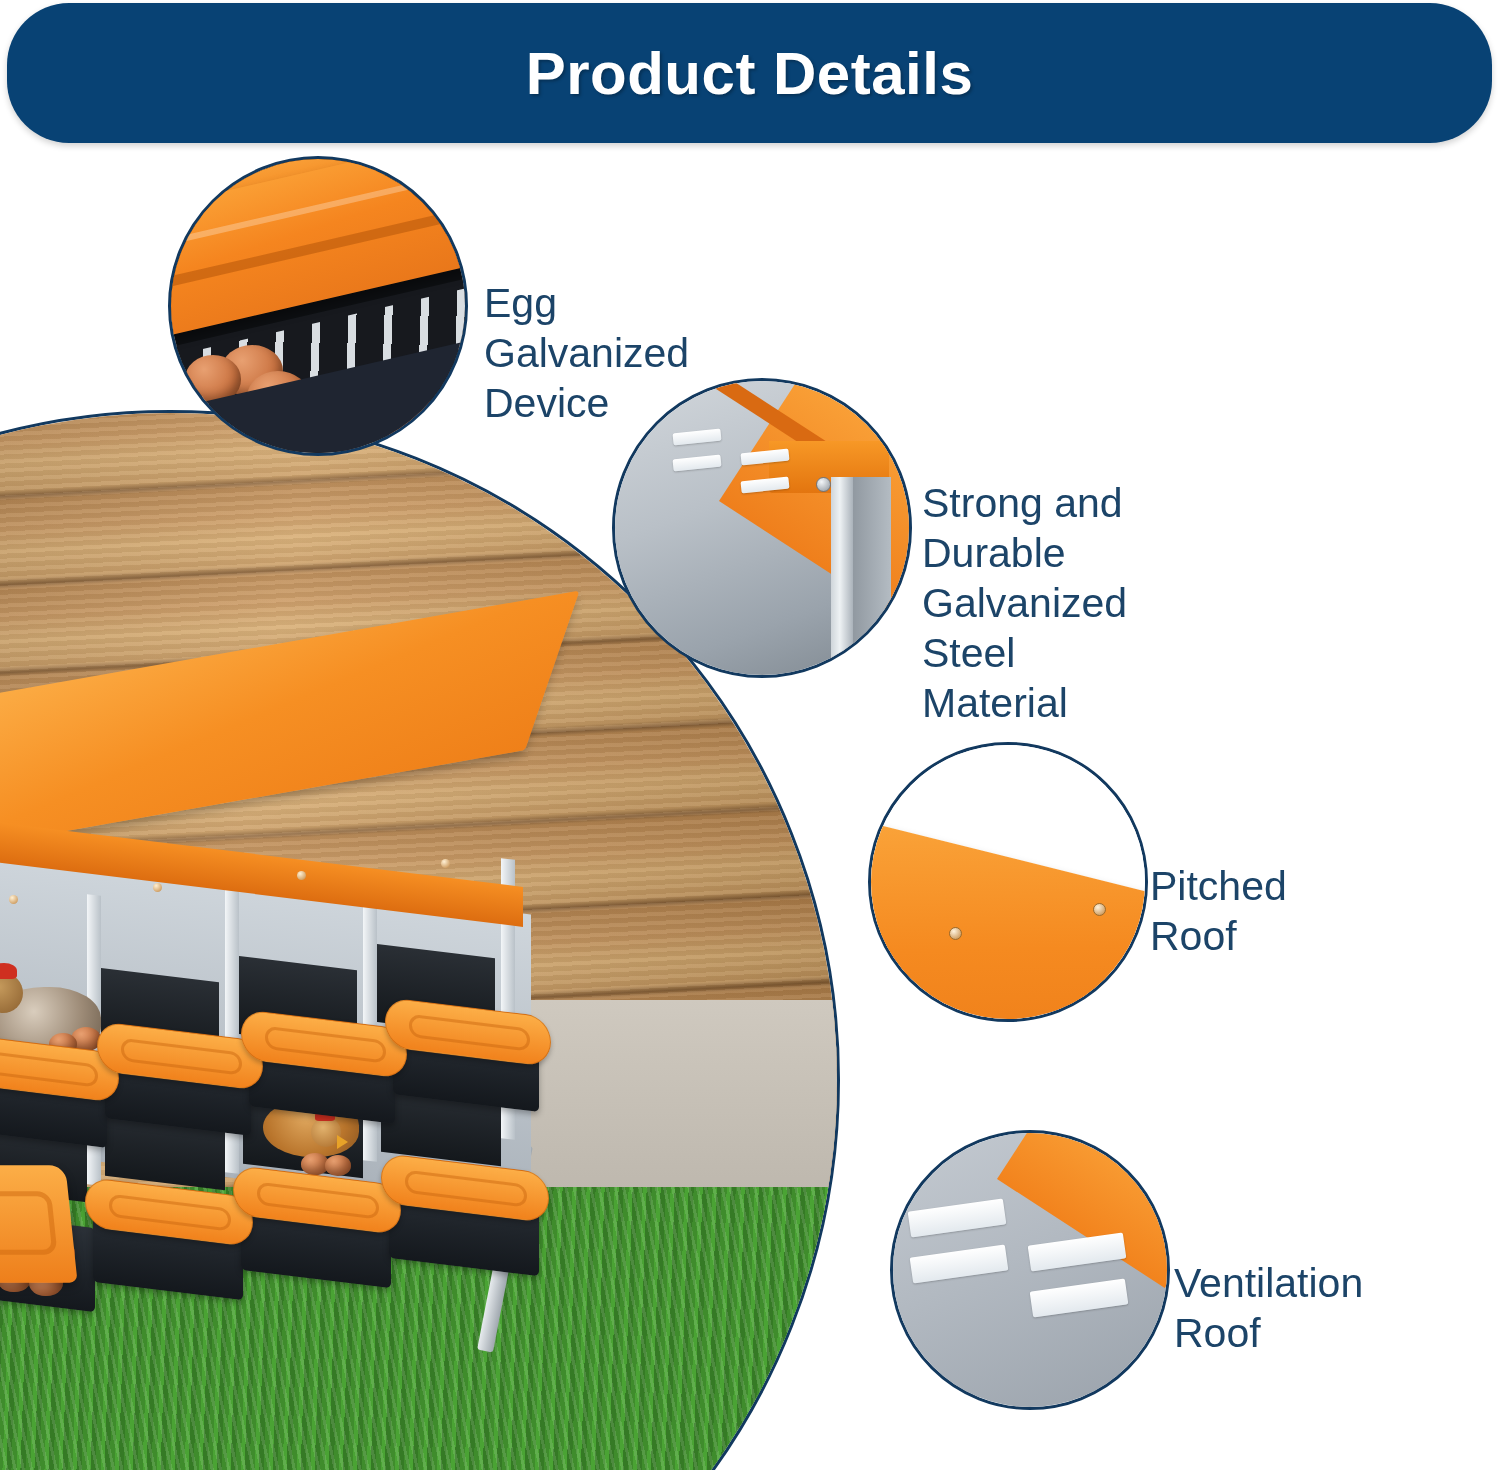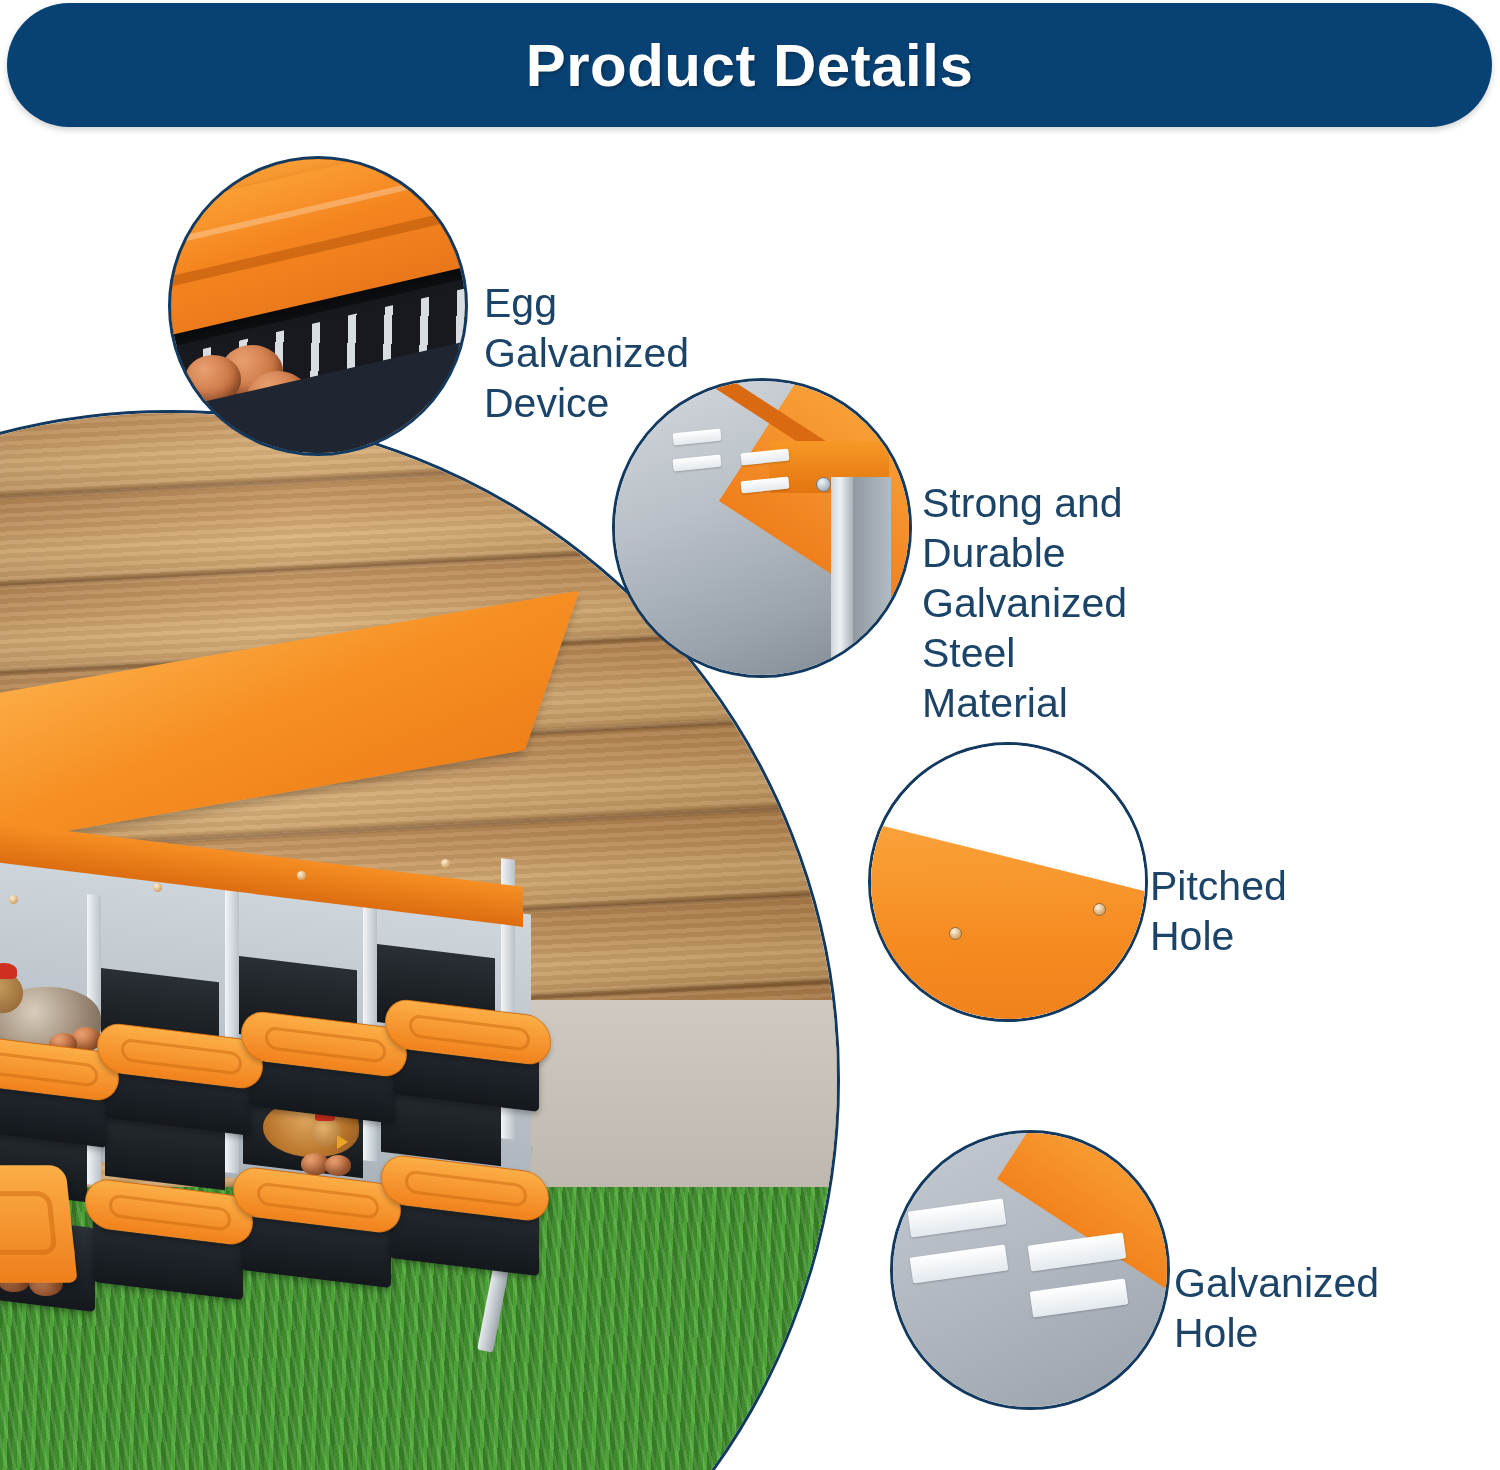--- a/index.html
+++ b/index.html
@@ -7,21 +7,21 @@
     width:1500px;height:1470px;
     background:#ffffff;
     font-family:"Liberation Sans", sans-serif;
     overflow:hidden;
     position:relative;
   }
   .stage{position:absolute;inset:0;width:1500px;height:1470px;overflow:hidden;}
 
   
   .banner{
-    position:absolute;left:7px;top:3px;width:1485px;height:124px;
+    position:absolute;left:7px;top:3px;width:1485px;height:140px;
     background:#084274;border-radius:62px;
     display:flex;align-items:center;justify-content:center;
     box-shadow:0 3px 6px rgba(0,0,0,.18);
   }
   .banner-title{
     color:#ffffff;font-size:60px;font-weight:bold;letter-spacing:.5px;
     text-shadow:2px 2px 3px rgba(0,0,0,.25);
     font-family:"Liberation Sans", sans-serif;
   }
 
@@ -421,28 +421,28 @@
       <div class="sky"></div>
       <div class="body"></div>
       <div class="pillar" style="left:68px;top:176px;"></div>
       <div class="pillar" style="left:208px;top:196px;"></div>
       <div class="underline"></div>
       <div class="roofFace"></div>
       <div class="roofTop"></div>
       <div class="rivet" style="left:78px;top:182px;"></div>
       <div class="rivet" style="left:222px;top:158px;"></div>
     </div>
-    <div class="label" style="left:1150px;top:861px;">Pitched Hole</div>
+    <div class="label" style="left:1150px;top:861px;">Pitched Roof</div>
   </div>
 
   <div class="callout">
     <div class="circ c4">
       <div class="panel"></div>
       <div class="roofsliver"></div>
       <div class="vent" style="left:16px;top:72px;width:96px;height:26px;transform:rotate(-8deg);"></div>
       <div class="vent" style="left:18px;top:118px;width:96px;height:26px;transform:rotate(-8deg);"></div>
       <div class="vent" style="left:136px;top:106px;width:96px;height:26px;transform:rotate(-8deg);"></div>
       <div class="vent" style="left:138px;top:152px;width:96px;height:26px;transform:rotate(-8deg);"></div>
     </div>
-    <div class="label" style="left:1174px;top:1258px;">Galvanized Hole</div>
+    <div class="label" style="left:1174px;top:1258px;">Ventilation Roof</div>
   </div>
 
 </div>
 
 </body></html>

